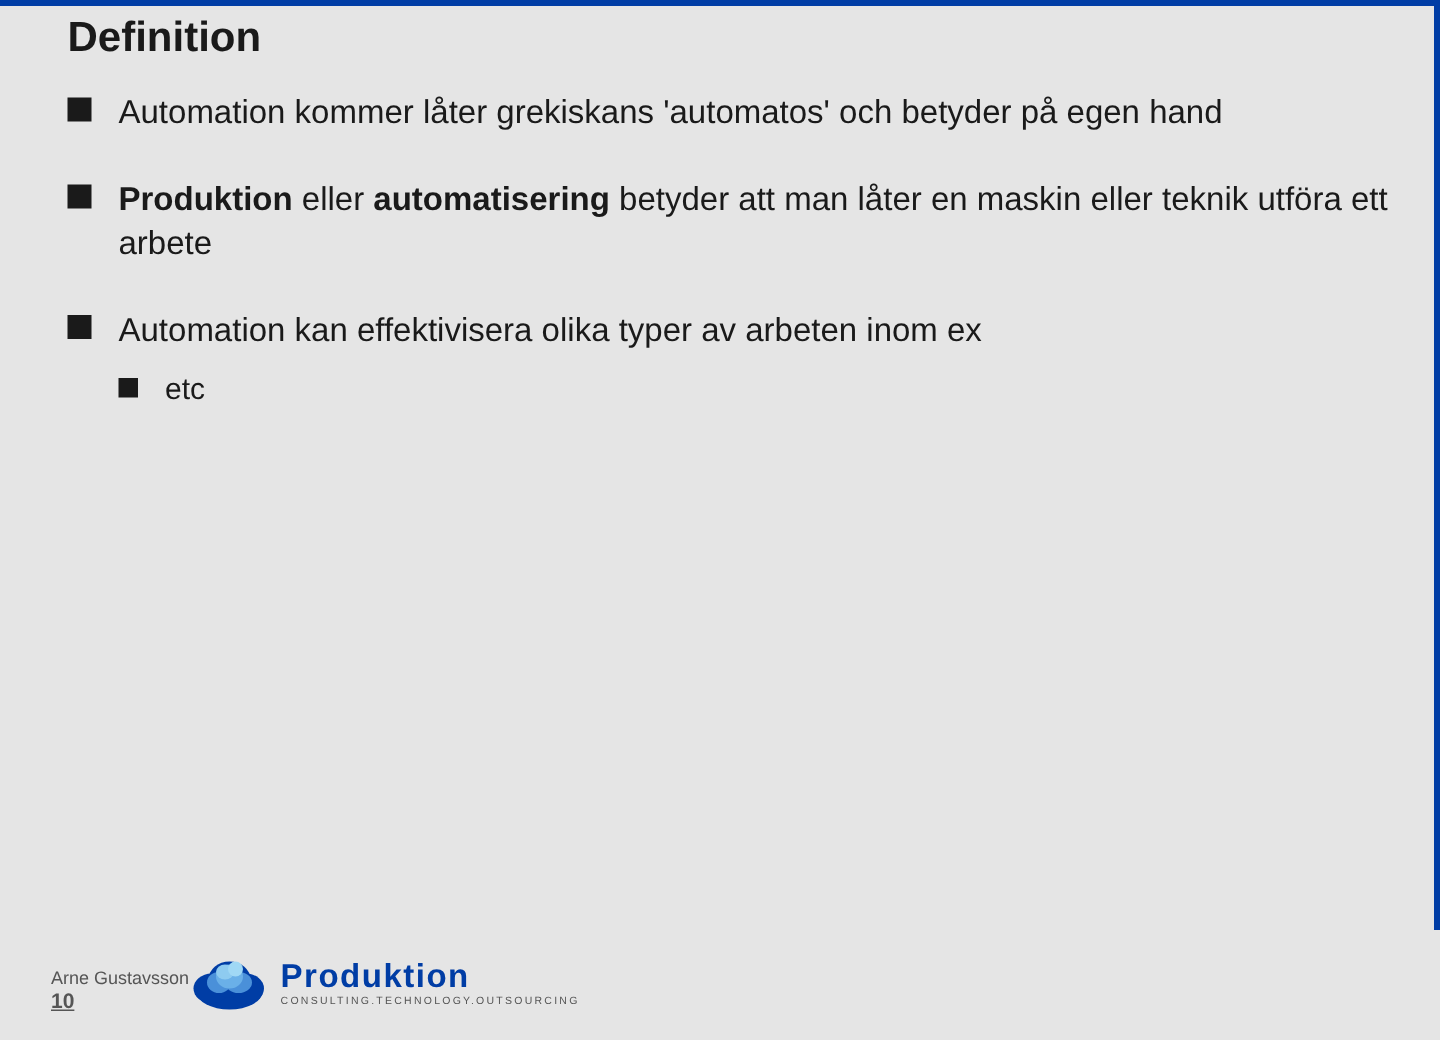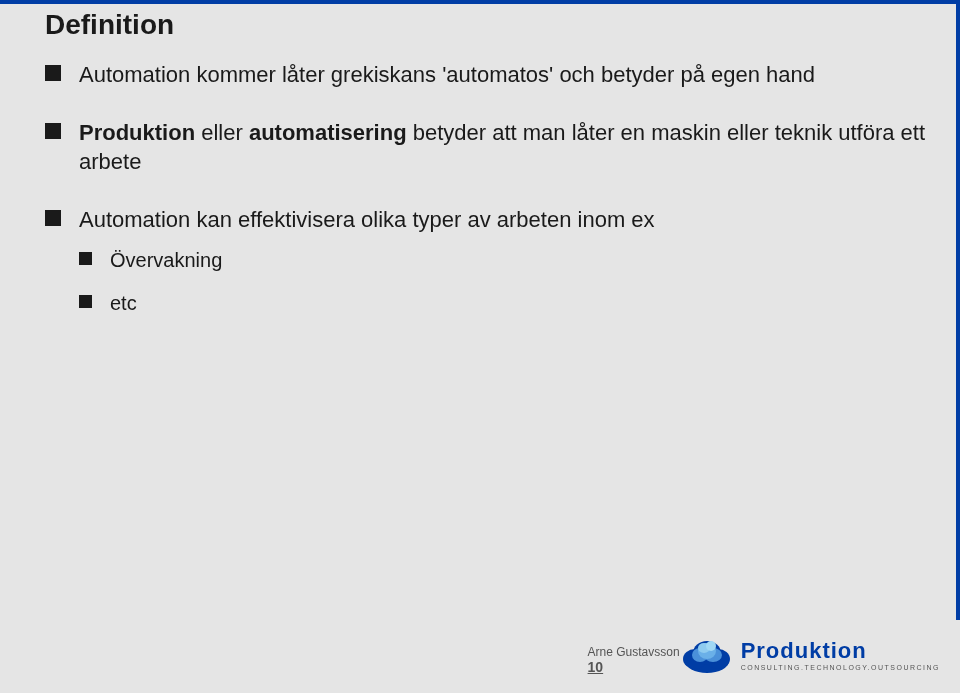--- a/index.html
+++ b/index.html
@@ -119,22 +119,22 @@
     }
 
     
     .footer {
       position: absolute;
       bottom: 10px;
       left: 0;
       right: 0;
       display: flex;
       align-items: flex-end;
-      justify-content: flex-end;
-      padding: 0 20px 8px 20px;
+      justify-content: flex-start;
+      padding: 0 20px 8px 34px;
     }
 
     .footer-left {
       display: flex;
       flex-direction: column;
     }
 
     .footer-author {
       font-size: 12px;
       color: #555;
@@ -201,24 +201,20 @@
           <span class="bold">Produktion</span> eller <span class="bold">automatisering</span> betyder att man låter en maskin eller teknik utföra ett arbete
         </span>
       </li>
 
       <li class="bullet-item" style="flex-direction: column; align-items: flex-start;">
         <div style="display: flex; align-items: flex-start;">
           <span class="bullet-icon"></span>
           <span class="bullet-text">Automation kan effektivisera olika typer av arbeten inom ex</span>
         </div>
         <ul class="sub-list" style="margin-top: 12px; margin-left: 34px;">
-          <li class="sub-item">
-            <span class="bullet-icon small"></span>
-            <span>Övervakning</span>
-          </li>
           <li class="sub-item">
             <span class="bullet-icon small"></span>
             <span>etc</span>
           </li>
         </ul>
       </li>
 
     </ul>
   </div>
 

